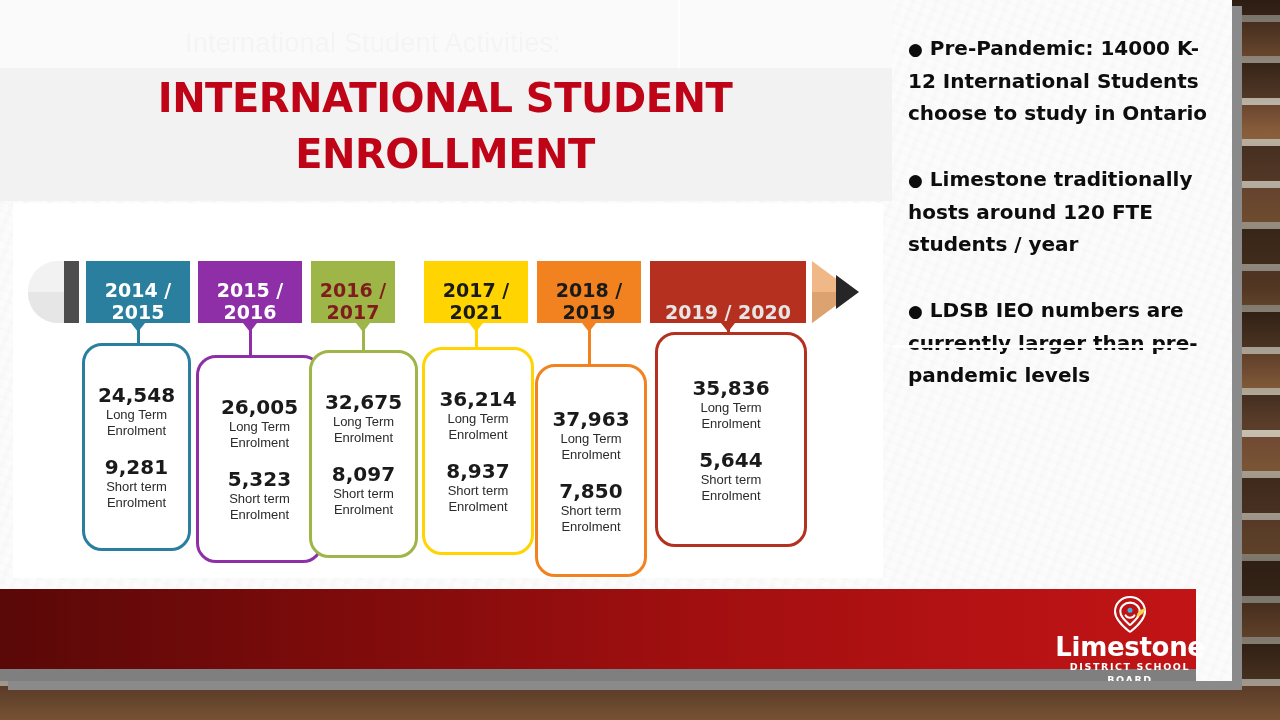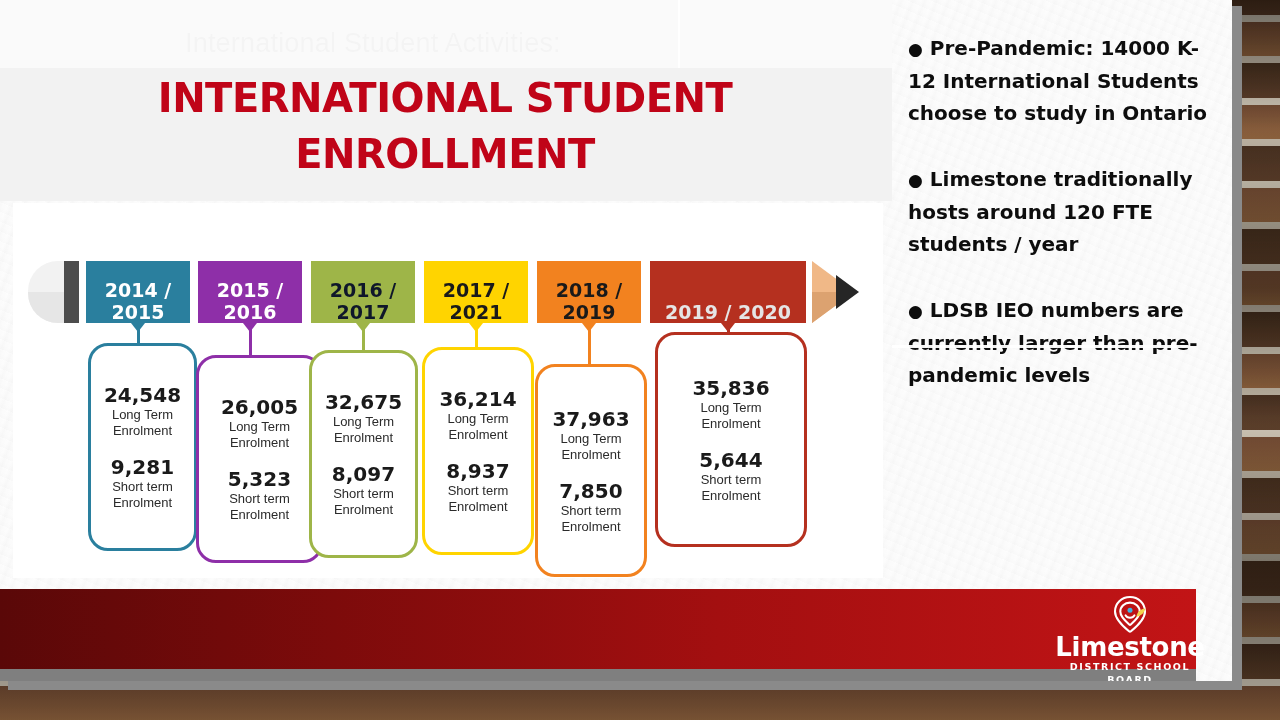--- a/index.html
+++ b/index.html
@@ -269,21 +269,21 @@
 
     <div id="timeline-layer">
         <div class="year-block" style="left: 86px; top: 261px; width: 104px; background: rgb(42, 127, 158); color: rgb(255, 255, 255);">
           <div>
             <div>2014 /</div>
             <div>2015</div>
           </div>
         </div>
         <div class="year-notch" style="left: 131px; top: 323px; border-top: 9px solid rgb(42, 127, 158);"></div>
         <div class="connector" style="left: 137px; top: 323px; height: 23px; background: rgb(42, 127, 158);"></div>
-        <div class="data-card" style="left: 88px; top: 343px; width: 109px; height: 208px; border: 3px solid rgb(42, 127, 158);">
+        <div class="data-card" style="left: 82px; top: 343px; width: 109px; height: 208px; border: 3px solid rgb(42, 127, 158);">
           <div class="big-num">24,548</div>
           <div class="lbl">Long Term</div>
           <div class="lbl">Enrolment</div>
           <div class="gap"></div>
           <div class="big-num">9,281</div>
           <div class="lbl">Short term</div>
           <div class="lbl">Enrolment</div>
         </div>
         <div class="year-block" style="left: 198px; top: 261px; width: 104px; background: rgb(142, 47, 168); color: rgb(255, 255, 255);">
           <div>
@@ -295,21 +295,21 @@
         <div class="connector" style="left: 249px; top: 323px; height: 35px; background: rgb(142, 47, 168);"></div>
         <div class="data-card" style="left: 196px; top: 355px; width: 127px; height: 208px; border: 3px solid rgb(142, 47, 168);">
           <div class="big-num">26,005</div>
           <div class="lbl">Long Term</div>
           <div class="lbl">Enrolment</div>
           <div class="gap"></div>
           <div class="big-num">5,323</div>
           <div class="lbl">Short term</div>
           <div class="lbl">Enrolment</div>
         </div>
-        <div class="year-block" style="left: 311px; top: 261px; width: 104px; background: rgb(158, 181, 72); color: #0f172a;">
+        <div class="year-block" style="left: 311px; top: 261px; width: 84px; background: rgb(158, 181, 72); color: #7f1d1d;">
           <div>
             <div>2016 /</div>
             <div>2017</div>
           </div>
         </div>
         <div class="year-notch" style="left: 356px; top: 323px; border-top: 9px solid rgb(158, 181, 72);"></div>
         <div class="connector" style="left: 362px; top: 323px; height: 48px; background: rgb(158, 181, 72);"></div>
         <div class="data-card" style="left: 309px; top: 350px; width: 109px; height: 208px; border: 3px solid rgb(158, 181, 72);">
           <div class="big-num">32,675</div>
           <div class="lbl">Long Term</div>

